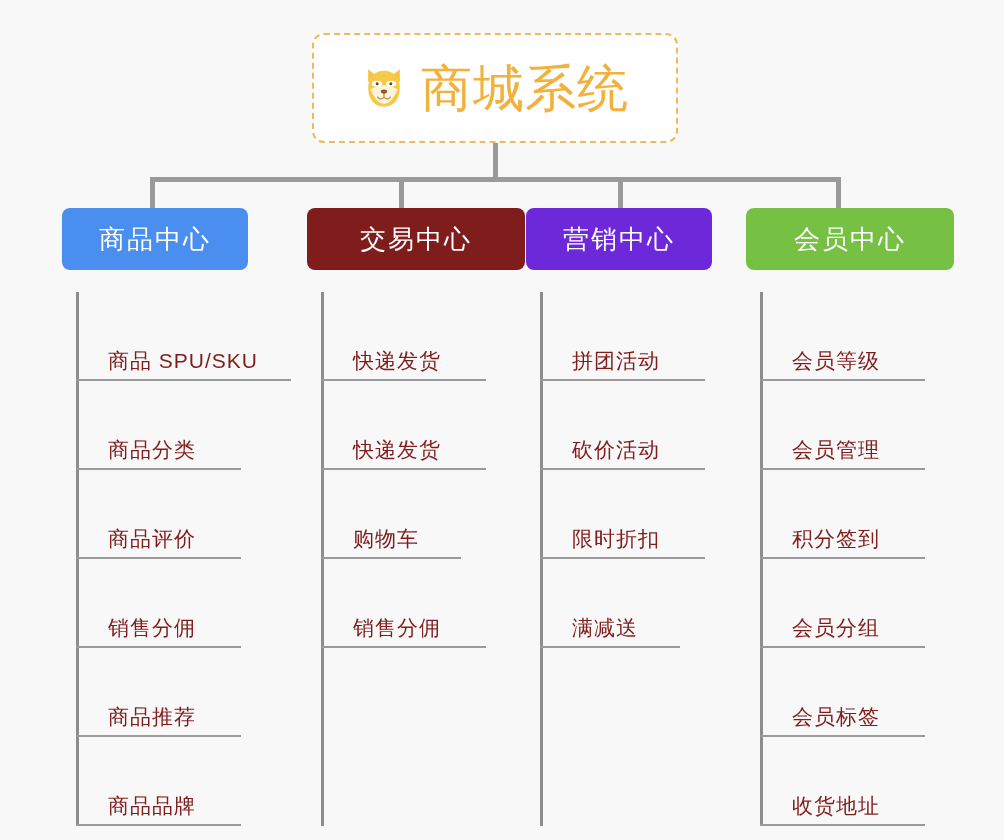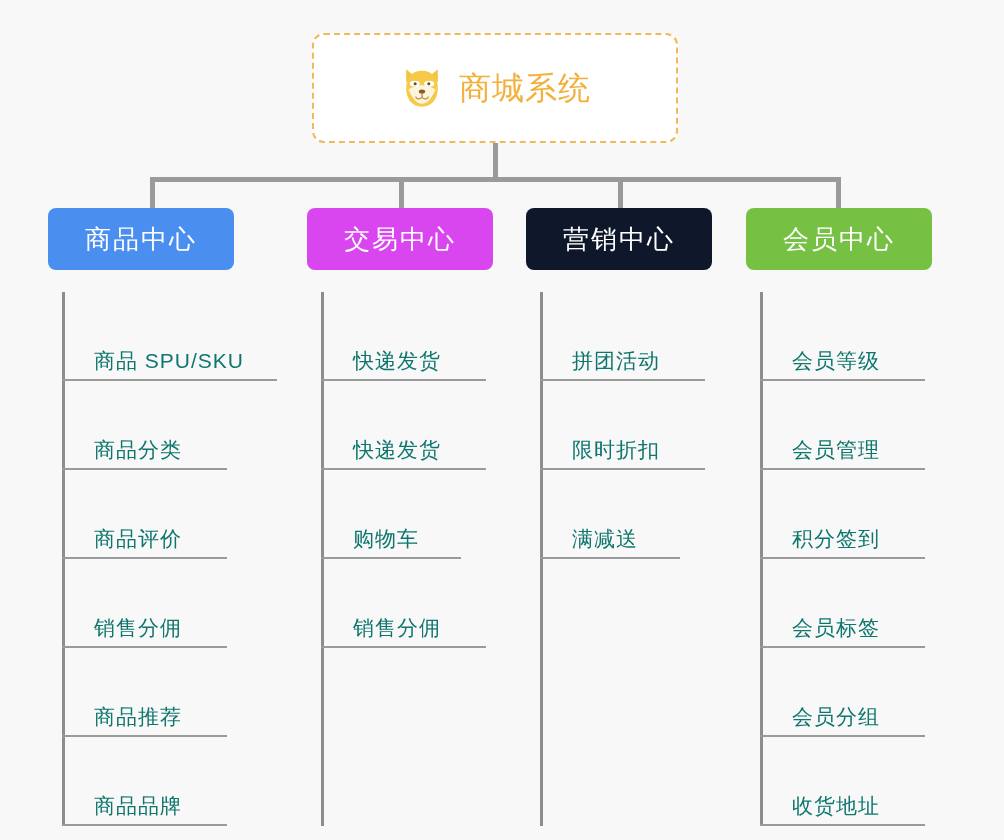--- a/index.html
+++ b/index.html
@@ -37,21 +37,21 @@
     justify-content: center;
     gap: 14px;
   }
   .root-icon {
     width: 46px;
     height: 46px;
     flex: 0 0 auto;
     display: block;
   }
   .root-title {
-    font-size: 32px;
+    font-size: 51px;
     line-height: 1;
     color: #f2b13c;
     letter-spacing: 1px;
     white-space: nowrap;
     text-align: right;
   }
 
   
   .trunk {
     position: absolute;
@@ -112,21 +112,21 @@
     position: relative;
     height: 89px;
     box-sizing: border-box;
     display: flex;
     align-items: flex-end;
     padding-left: 32px;
     padding-bottom: 6px;
   }
   .leaf-label {
     font-size: 21px;
-    color: #0f766e;
+    color: #7f1d1d;
     white-space: nowrap;
     letter-spacing: 1px;
   }
   .leaf-underline {
     position: absolute;
     left: 0;
     bottom: 0;
     height: 2px;
     background: #9a9a9a;
   }
@@ -154,21 +154,21 @@
     <span class="root-title">商城系统</span>
   </div>
 
   <div class="trunk"></div>
   <div class="bus"></div>
   <div class="drop" style="left:150px"></div>
   <div class="drop" style="left:399px"></div>
   <div class="drop" style="left:618px"></div>
   <div class="drop" style="left:836px"></div>
 
-<div class="column" style="left: 48px; width: 186px;">
+<div class="column" style="left: 62px; width: 186px;">
       <div class="cat-box" style="background: rgb(74, 142, 240); width: 186px;">
         <span>商品中心</span>
       </div>
       <div class="leaf-wrap">
         <div class="spine" style="height: 534px;"></div>
         <div class="leaf">
           <span class="leaf-label">商品 SPU/SKU</span>
           <div class="leaf-underline" style="width: 215px;"></div>
         </div>
         <div class="leaf">
@@ -187,21 +187,21 @@
           <span class="leaf-label">商品推荐</span>
           <div class="leaf-underline" style="width: 165px;"></div>
         </div>
         <div class="leaf">
           <span class="leaf-label">商品品牌</span>
           <div class="leaf-underline" style="width: 165px;"></div>
         </div>
       </div>
     </div>
     <div class="column" style="left: 307px; width: 186px;">
-      <div class="cat-box" style="background: #d946ef; width: 186px;">
+      <div class="cat-box" style="background: #7f1d1d; width: 218px;">
         <span>交易中心</span>
       </div>
       <div class="leaf-wrap">
         <div class="spine" style="height: 534px;"></div>
         <div class="leaf">
           <span class="leaf-label">快递发货</span>
           <div class="leaf-underline" style="width: 165px;"></div>
         </div>
         <div class="leaf">
           <span class="leaf-label">快递发货</span>
@@ -211,64 +211,68 @@
           <span class="leaf-label">购物车</span>
           <div class="leaf-underline" style="width: 140px;"></div>
         </div>
         <div class="leaf">
           <span class="leaf-label">销售分佣</span>
           <div class="leaf-underline" style="width: 165px;"></div>
         </div>
       </div>
     </div>
     <div class="column" style="left: 526px; width: 186px;">
-      <div class="cat-box" style="background: #0f172a; width: 186px;">
+      <div class="cat-box" style="background: #6d28d9; width: 186px;">
         <span>营销中心</span>
       </div>
       <div class="leaf-wrap">
         <div class="spine" style="height: 534px;"></div>
         <div class="leaf">
           <span class="leaf-label">拼团活动</span>
+          <div class="leaf-underline" style="width: 165px;"></div>
+        </div>
+        <div class="leaf">
+          <span class="leaf-label">砍价活动</span>
           <div class="leaf-underline" style="width: 165px;"></div>
         </div>
         <div class="leaf">
           <span class="leaf-label">限时折扣</span>
           <div class="leaf-underline" style="width: 165px;"></div>
         </div>
         <div class="leaf">
           <span class="leaf-label">满减送</span>
           <div class="leaf-underline" style="width: 140px;"></div>
         </div>
       </div>
     </div>
     <div class="column" style="left: 746px; width: 186px;">
-      <div class="cat-box" style="background: rgb(118, 192, 67); width: 186px; font-family: Liberation Serif, serif;">
+      <div class="cat-box" style="background: rgb(118, 192, 67); width: 208px; font-family: Liberation Serif, serif;">
         <span>会员中心</span>
       </div>
       <div class="leaf-wrap">
         <div class="spine" style="height: 534px;"></div>
         <div class="leaf">
           <span class="leaf-label">会员等级</span>
           <div class="leaf-underline" style="width: 165px;"></div>
         </div>
         <div class="leaf">
           <span class="leaf-label">会员管理</span>
           <div class="leaf-underline" style="width: 165px;"></div>
         </div>
         <div class="leaf">
           <span class="leaf-label">积分签到</span>
           <div class="leaf-underline" style="width: 165px;"></div>
         </div>
         <div class="leaf">
+          <span class="leaf-label">会员分组</span>
+          <div class="leaf-underline" style="width: 165px;"></div>
+        </div>
+        <div class="leaf">
           <span class="leaf-label">会员标签</span>
           <div class="leaf-underline" style="width: 165px;"></div>
         </div>
         <div class="leaf">
-          <span class="leaf-label">会员分组</span>
-          <div class="leaf-underline" style="width: 165px;"></div>
-        </div>
-        <div class="leaf">
           <span class="leaf-label">收货地址</span>
           <div class="leaf-underline" style="width: 165px;"></div>
         </div>
       </div>
     </div>
   </div>
 
 </body></html>

